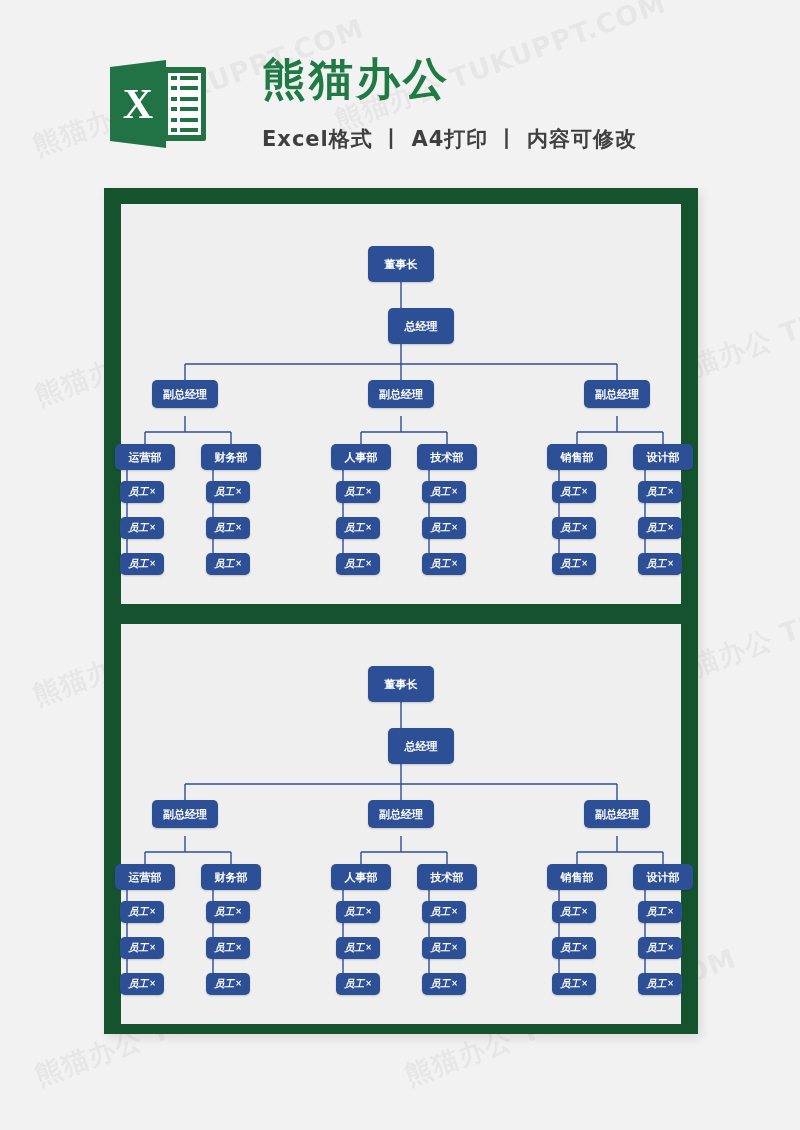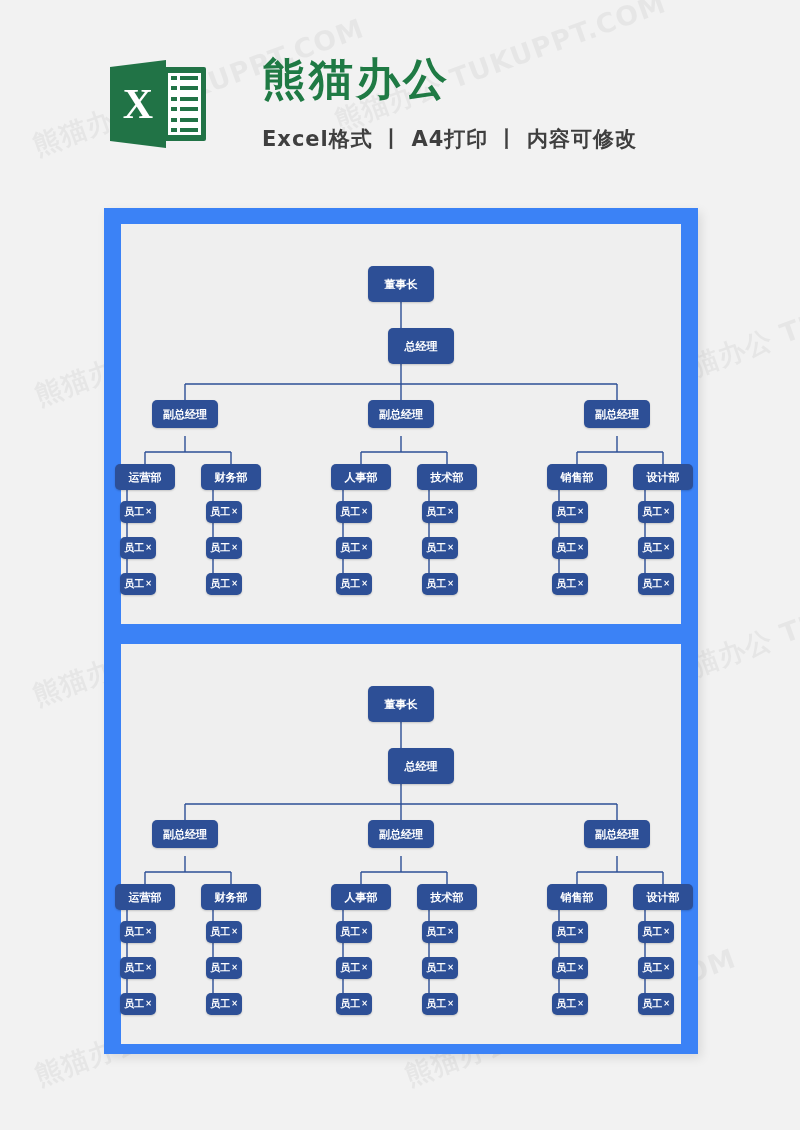--- a/index.html
+++ b/index.html
@@ -56,22 +56,22 @@
     font-size:44px; font-weight:700; color:#1f7a44; letter-spacing:3px;
     font-family:"DejaVu Sans","Liberation Sans",sans-serif;
   }
   .subtitle {
     position:absolute; left:262px; top:125px;
     font-size:21px; font-weight:700; color:#3f3f3f; letter-spacing:1px;
   }
 
   
   .page {
-    position:absolute; left:104px; top:208px; width:594px; height:846px;
-    background:#3b82f6;
+    position:absolute; left:104px; top:188px; width:594px; height:846px;
+    background:#14532d;
     box-shadow: 3px 4px 10px rgba(0,0,0,.10);
   }
   .panel {
     position:absolute; left:17px; width:560px; height:400px;
     background:#efefef;
   }
   .panel.p1 { top:16px; }
   .panel.p2 { top:436px; }
 
   
@@ -86,21 +86,21 @@
     display:flex; align-items:center; justify-content:center;
     font-weight:700;
     box-shadow: 0 1px 2px rgba(0,0,0,.18);
     line-height:1;
     white-space:nowrap;
   }
   .node.lvl1 { width:66px; height:36px; font-size:11px; }
   .node.lvl2 { width:66px; height:36px; font-size:11px;margin-left:20px; }
   .node.lvl3 { width:66px; height:28px; font-size:11px; }
   .node.dept { width:60px; height:26px; font-size:11px; }
-  .node.emp  { width:36px; height:22px; font-size:10px; }
+  .node.emp  { width:44px; height:22px; font-size:10px;font-style:italic; }
   .node.emp .x { font-size:8px; margin-left:1px; font-weight:700; }
 </style>
 </head>
 <body>
 
 <div class="stage">
 
   <div class="wm lg" style="left:28px; top:130px;">熊猫办公 TUKUPPT.COM</div>
   <div class="wm lg" style="left:330px; top:105px;">熊猫办公 TUKUPPT.COM</div>
   <div class="wm lg" style="left:30px; top:380px;">熊猫办公 TUKUPPT.COM</div>

